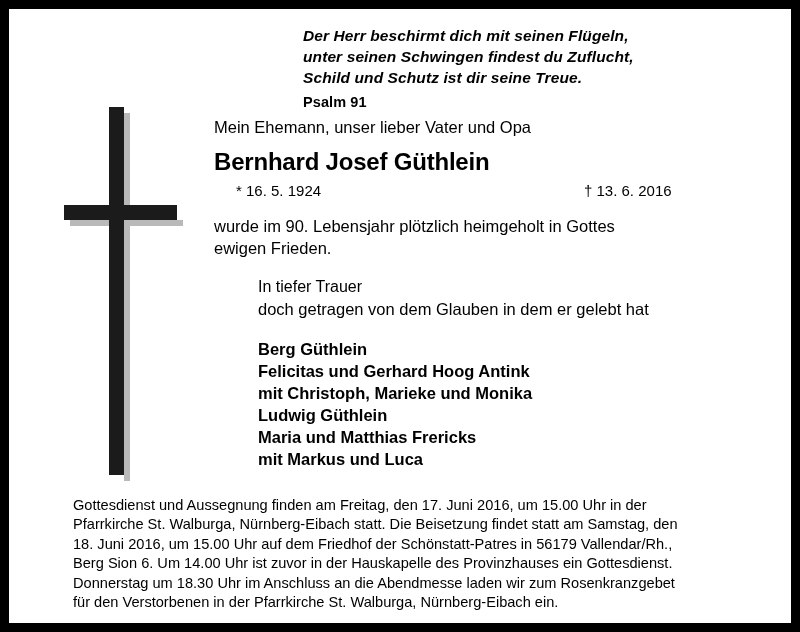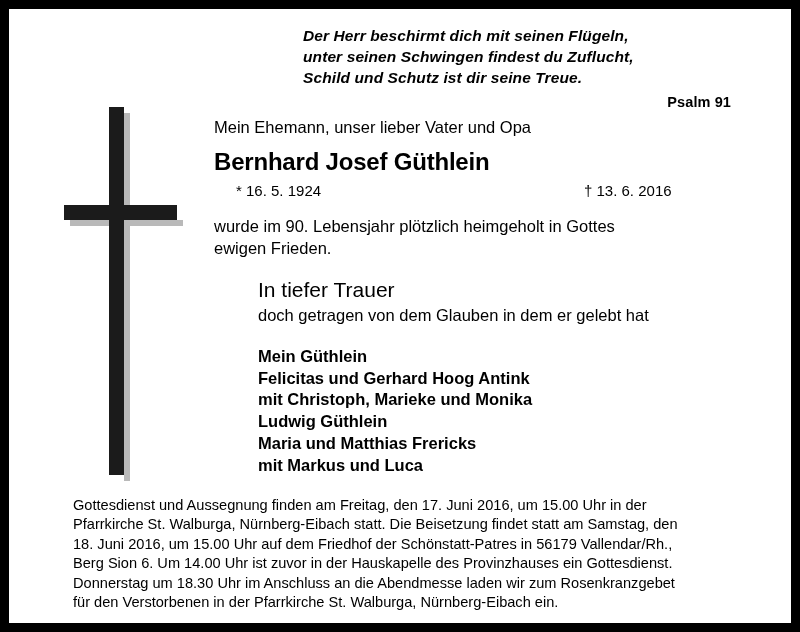--- a/index.html
+++ b/index.html
@@ -39,21 +39,20 @@
     text-align: left;
     font-style: italic;
     font-weight: bold;
     font-size: 15.5px;
     line-height: 1.36;
     letter-spacing: 0.1px;
   }
   .psalm-line { display: block; white-space: nowrap; }
   .psalm-ref {
     display: block;
-    text-align: right;
     font-style: normal;
     font-weight: bold;
     font-size: 14.5px;
     margin-top: 5px;
     padding-right: 12px;
   }
 
   
   .cross-wrap {
     position: absolute;
@@ -137,21 +136,21 @@
   }
   .statement .l2 { display: block; }
 
   .mourners {
     margin: 0 0 0 44px;
     font-size: 16px;
     line-height: 1.35;
   }
   .mourn-head {
     font-weight: normal;
-    font-size: 21px;
+    font-size: 16px;
   }
   .mourn-sub {
     font-weight: normal;
     font-size: 16.5px;
     margin-bottom: 19px;
   }
   .mourn-name {
     font-weight: bold;
     font-size: 16.5px;
     line-height: 1.33;
@@ -199,21 +198,21 @@
       </div>
 
       <div class="statement">
         <span class="l1">wurde im 90. Lebensjahr plötzlich heimgeholt in Gottes</span>
         <span class="l2">ewigen Frieden.</span>
       </div>
 
       <div class="mourners">
         <div class="mourn-head">In tiefer Trauer</div>
         <div class="mourn-sub">doch getragen von dem Glauben in dem er gelebt hat</div>
-        <div class="mourn-name">Mein Güthlein</div>
+        <div class="mourn-name">Berg Güthlein</div>
         <div class="mourn-name">Felicitas und Gerhard Hoog Antink</div>
         <div class="mourn-name">mit Christoph, Marieke und Monika</div>
         <div class="mourn-name">Ludwig Güthlein</div>
         <div class="mourn-name">Maria und Matthias Frericks</div>
         <div class="mourn-name">mit Markus und Luca</div>
       </div>
     </div>
 
     <div class="footer">
       <span>Gottesdienst und Aussegnung finden am Freitag, den 17. Juni 2016, um 15.00 Uhr in der</span>

